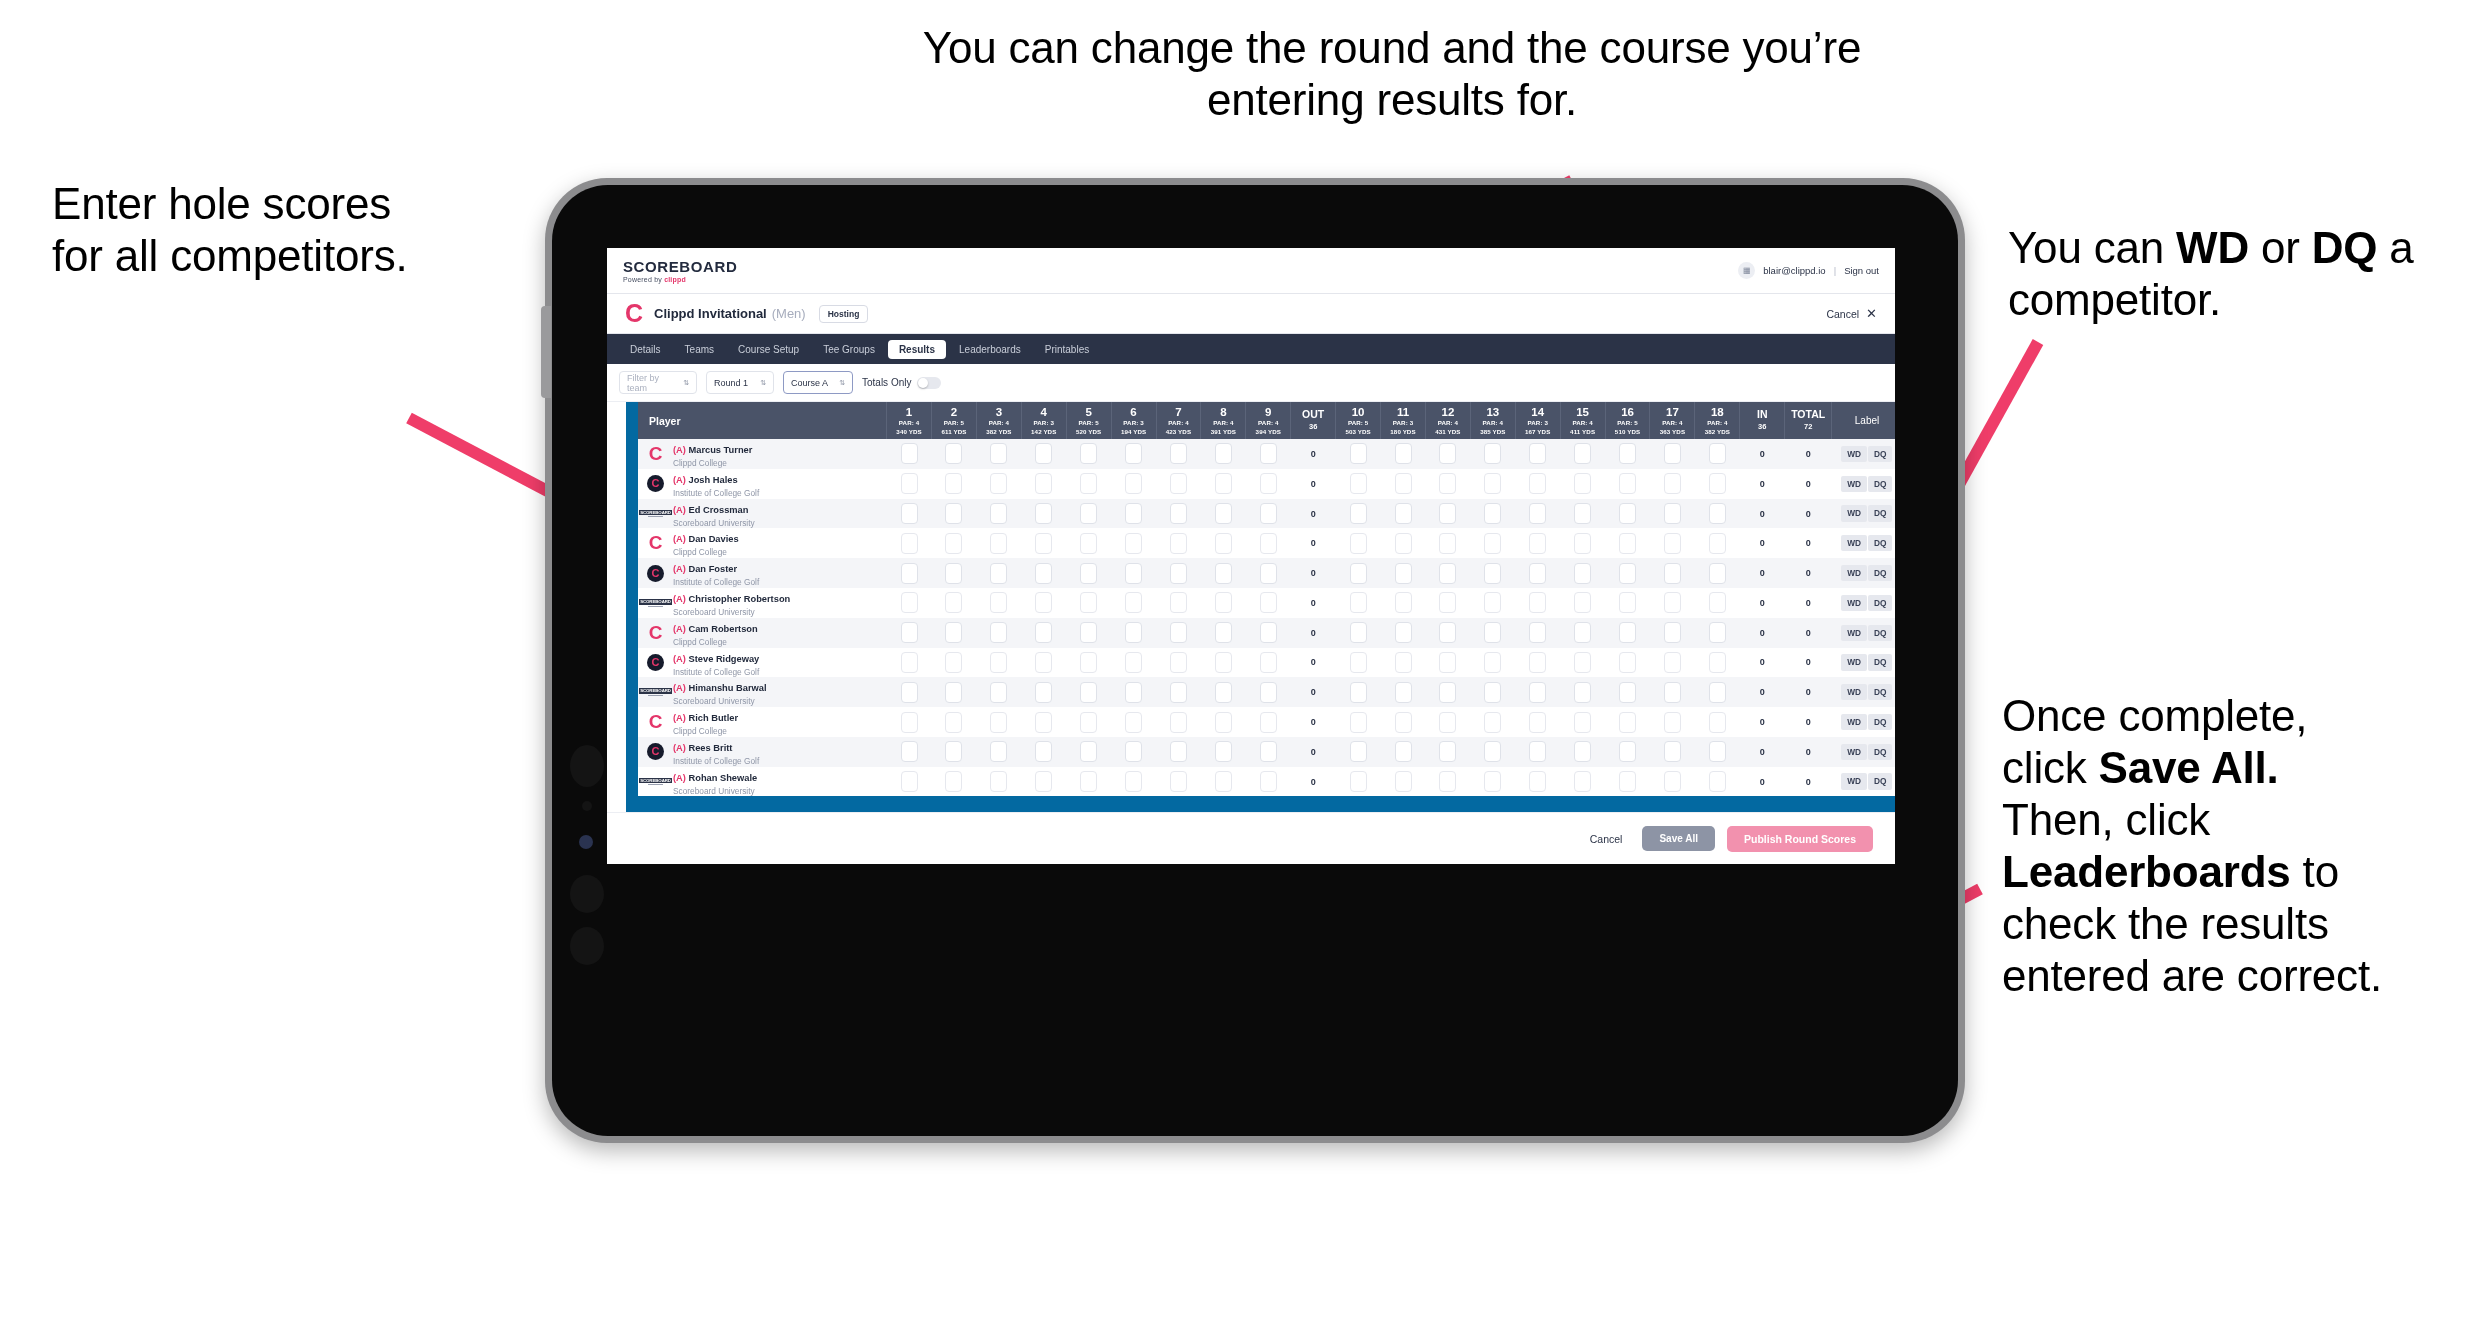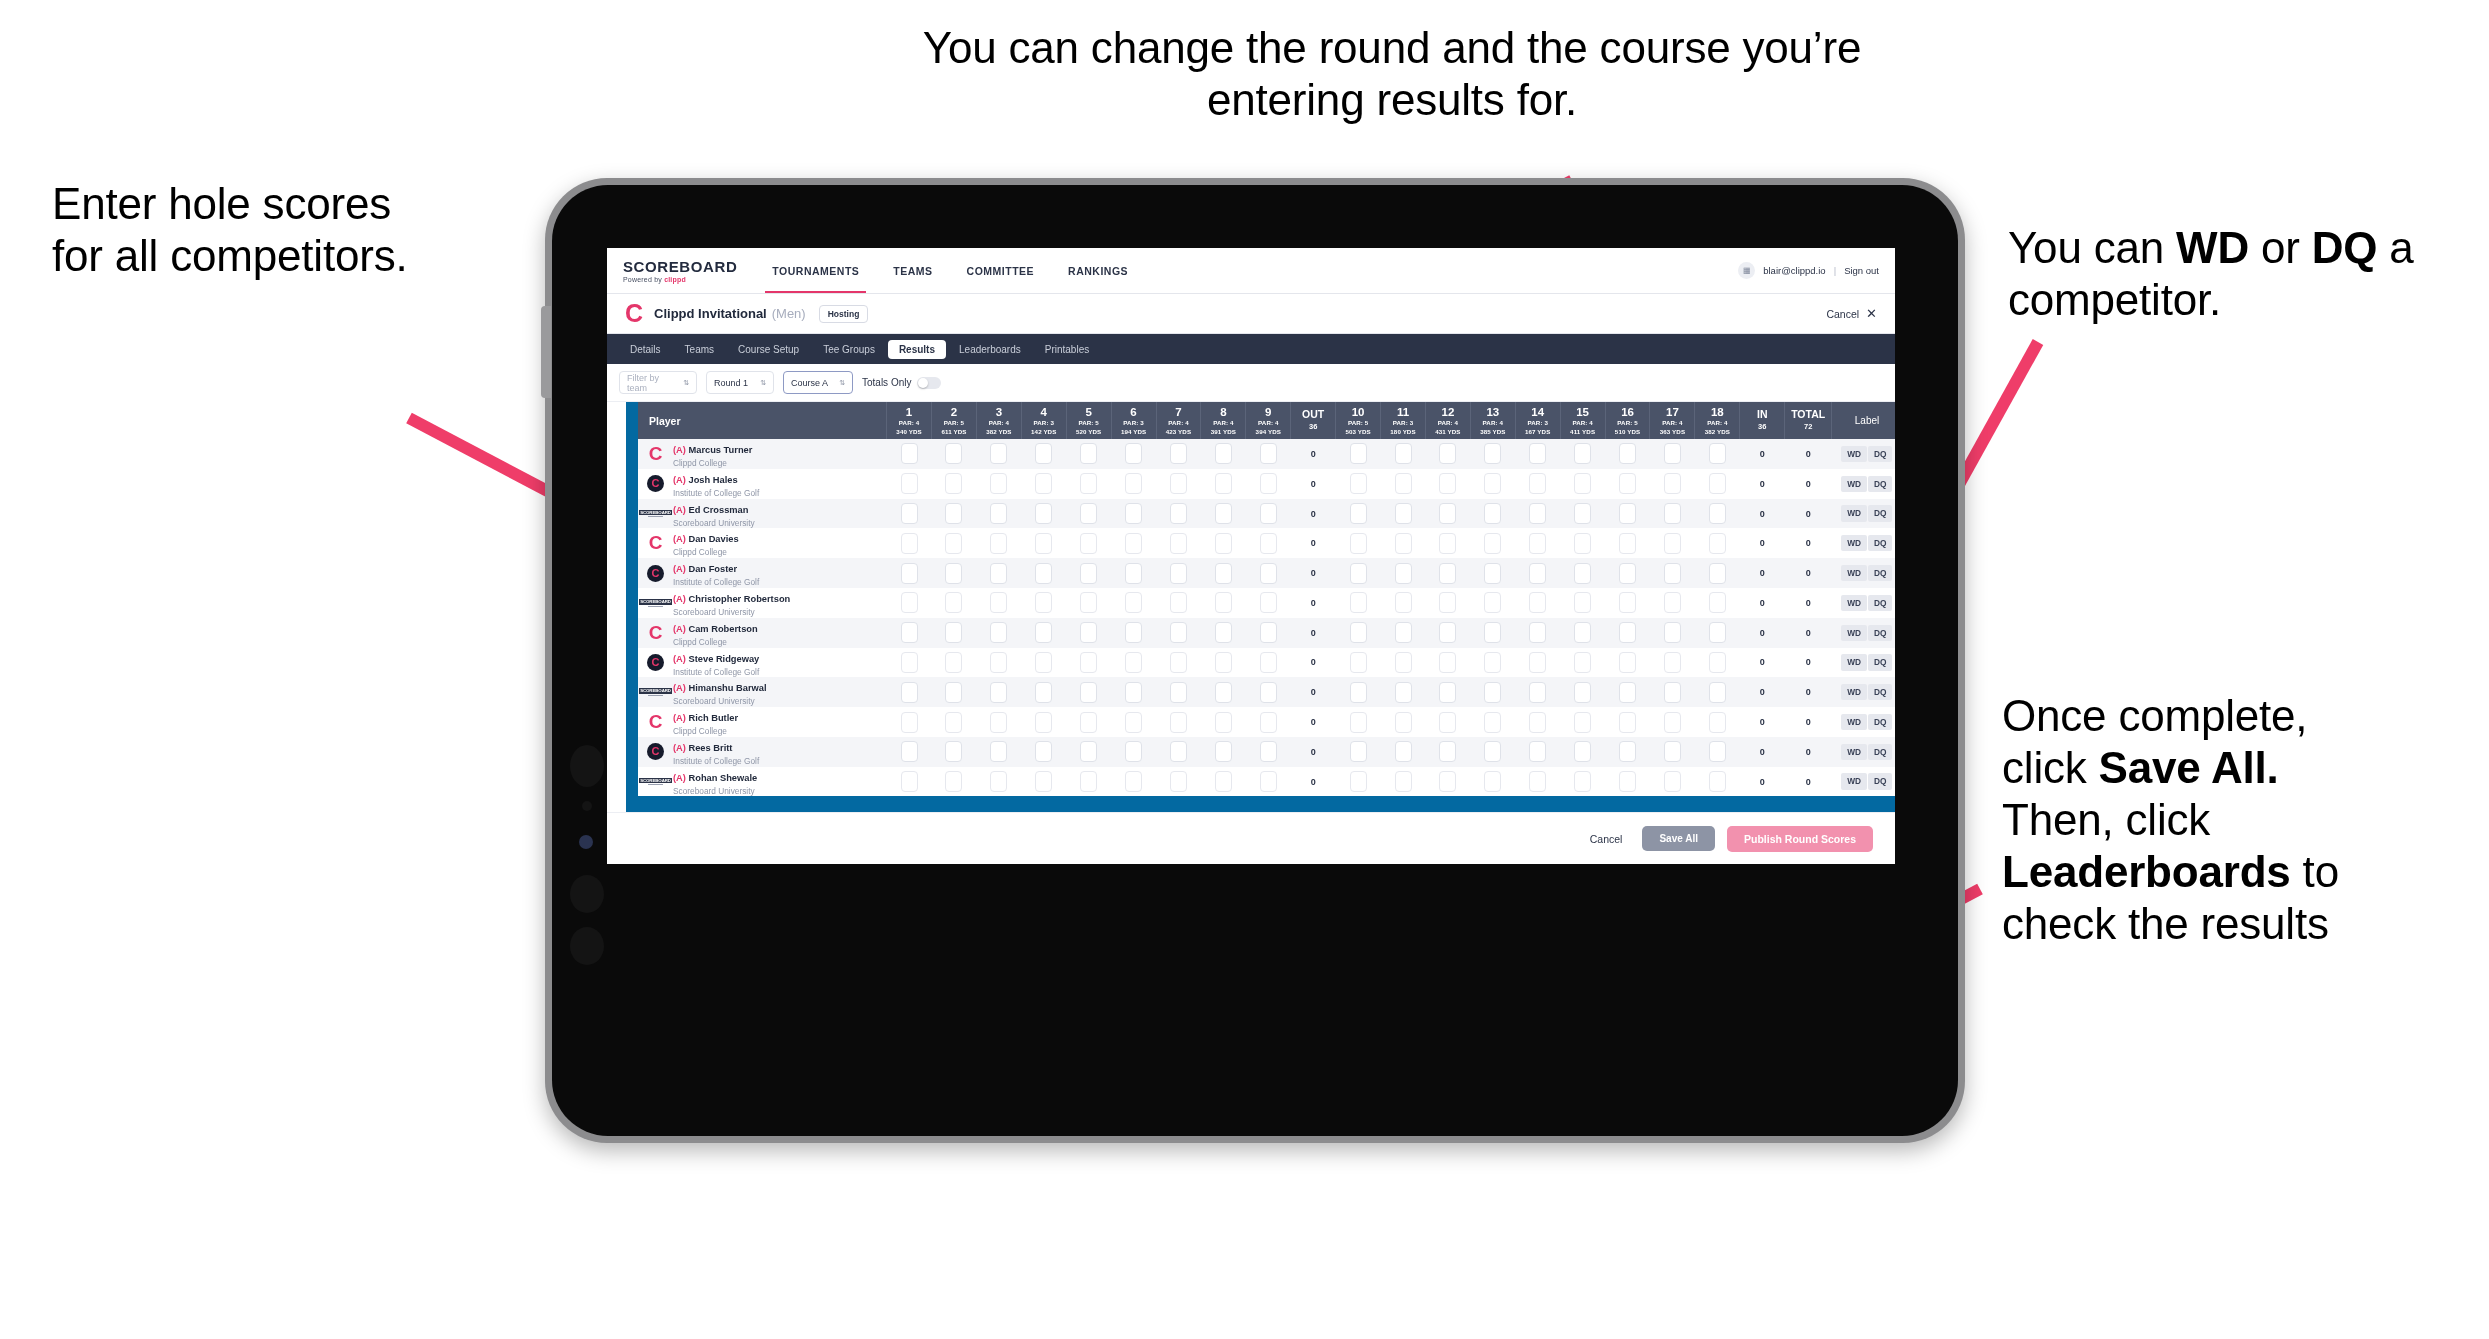--- a/index.html
+++ b/index.html
@@ -266,20 +266,21 @@
 <div class="annotation" id="anno-wddq">
   <span>You can </span><b>WD</b><span> or </span><b>DQ</b><span> a competitor.</span>
 </div>
 
 <div class="annotation" id="anno-save">
   <span>Once complete,</span><br>
   <span>click </span><b>Save All.</b><br>
   <span>Then, click</span><br>
   <b>Leaderboards</b><span> to</span><br>
   <span>check the results</span><br>
+  <span>entered are correct.</span>
 </div>
 
 <svg class="arrow" style="left:1540px; top:170px; width:180px; height:250px;" viewBox="0 0 180 250">
   <defs>
     <marker id="ahead1" markerWidth="5" markerHeight="5" refX="2.2" refY="2.5" orient="auto">
       <path d="M0,0 L5,2.5 L0,5 z" fill="#ef3d69"></path>
     </marker>
   </defs>
   <path d="M24,8 L128,208" stroke="#ef3d69" stroke-width="12" fill="none" marker-end="url(#ahead1)"></path>
 </svg>
@@ -322,26 +323,20 @@
     <div class="hw hw-btn2"></div>
   </div>
 
   <div class="tablet-screen">
     <div class="app">
 
       <div class="topnav">
         <div class="brand">
           <div class="brand-name">SCOREBOARD</div>
           <div class="brand-sub"><span>Powered by </span><em>clippd</em></div>
-        </div>
-        <div class="topnav-links">
-          <div class="topnav-link active">TOURNAMENTS</div>
-          <div class="topnav-link">TEAMS</div>
-          <div class="topnav-link">COMMITTEE</div>
-          <div class="topnav-link">RANKINGS</div>
         </div>
         <div class="topnav-right">
           <div class="avatar-chip">▦</div>
           <span class="topnav-user">blair@clippd.io</span>
           <span class="topnav-sep">|</span>
           <span class="topnav-signout">Sign out</span>
         </div>
       </div>
 
       <div class="titlebar">

